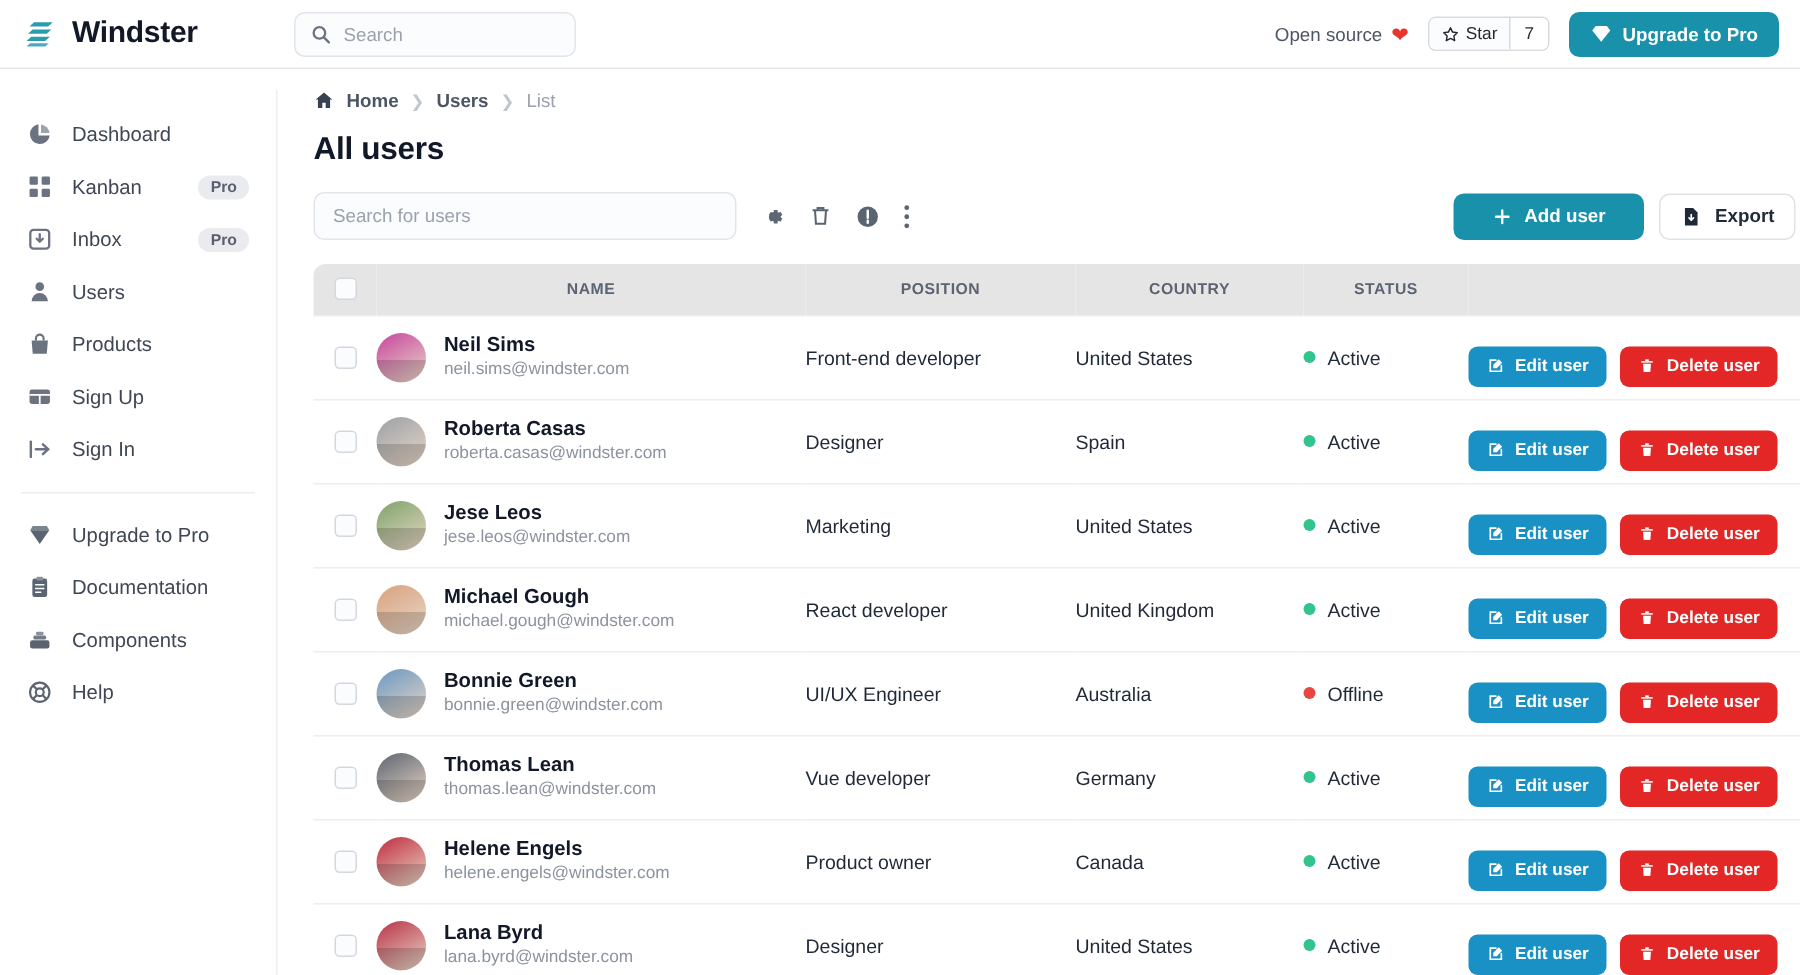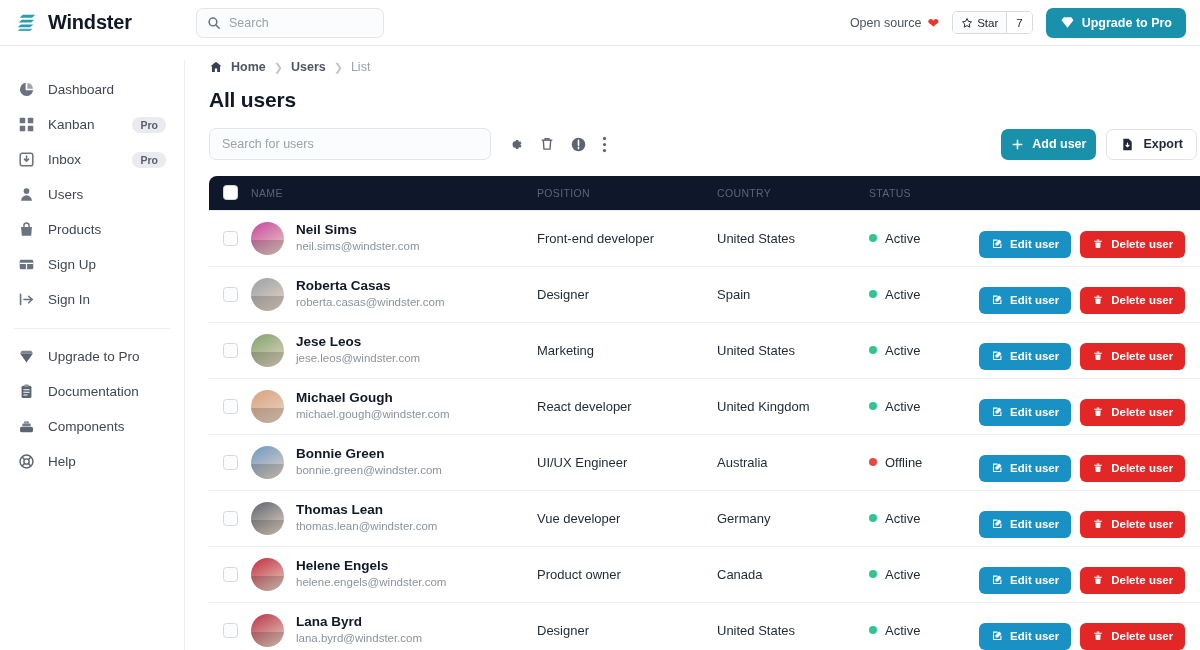--- a/index.html
+++ b/index.html
@@ -114,39 +114,39 @@
     font-family: "Liberation Sans", sans-serif; font-size: 12.5px; color: #4b5563;
   }
   .searchbox input::placeholder { color: #9aa2ad; }
 
   .tool-icons { display: flex; align-items: center; gap: 15px; margin-left: 16px; }
   .tool-icons .ti { color: #5b6572; cursor: pointer; display: flex; }
 
   .right-actions { margin-left: auto; display: flex; align-items: center; gap: 10px; }
   .btn-add {
     display: flex; align-items: center; gap: 8px;
-    height: 31px; padding: 0 10px;
+    height: 31px; padding: 0 26px;
     background: #1a91ab; color: #fff; border: none; border-radius: 7px;
     font-family: "Liberation Sans", sans-serif; font-size: 12.5px; font-weight: bold; cursor: pointer;
   }
   .btn-export {
     display: flex; align-items: center; gap: 8px;
     height: 31px; padding: 0 13px;
     background: #fff; color: #1f2937;
     border: 1px solid #dfe2e7; border-radius: 7px;
     font-family: "Liberation Sans", sans-serif; font-size: 12.5px; font-weight: bold; cursor: pointer;
   }
 
   
   .table-wrap { margin: 16px 0 0 12px; width: 1000px; }
   table { border-collapse: collapse; width: 1000px; table-layout: fixed; }
   thead th {
-    background: #0f172a;
-    font-size: 10.5px; font-weight: normal; letter-spacing: 0.35px;
-    color: #5b6572; text-align: left;
+    background: #e5e5e5;
+    font-size: 10.5px; font-weight: bold; letter-spacing: 0.35px;
+    color: #5b6572; text-align: center;
     height: 34px; padding: 0; vertical-align: middle;
     border-bottom: 1px solid #eceef1;
   }
   thead th.first { border-top-left-radius: 8px; padding-left: 14px; }
   thead th.last { border-top-right-radius: 8px; }
 
   tbody tr { border-bottom: 1px solid #eceef1; background: #fff; }
   tbody td { height: 56px; padding: 0; vertical-align: middle; font-size: 13px; color: #1f2937; }
   td.cb { padding-left: 14px; width: 42px; }
 

